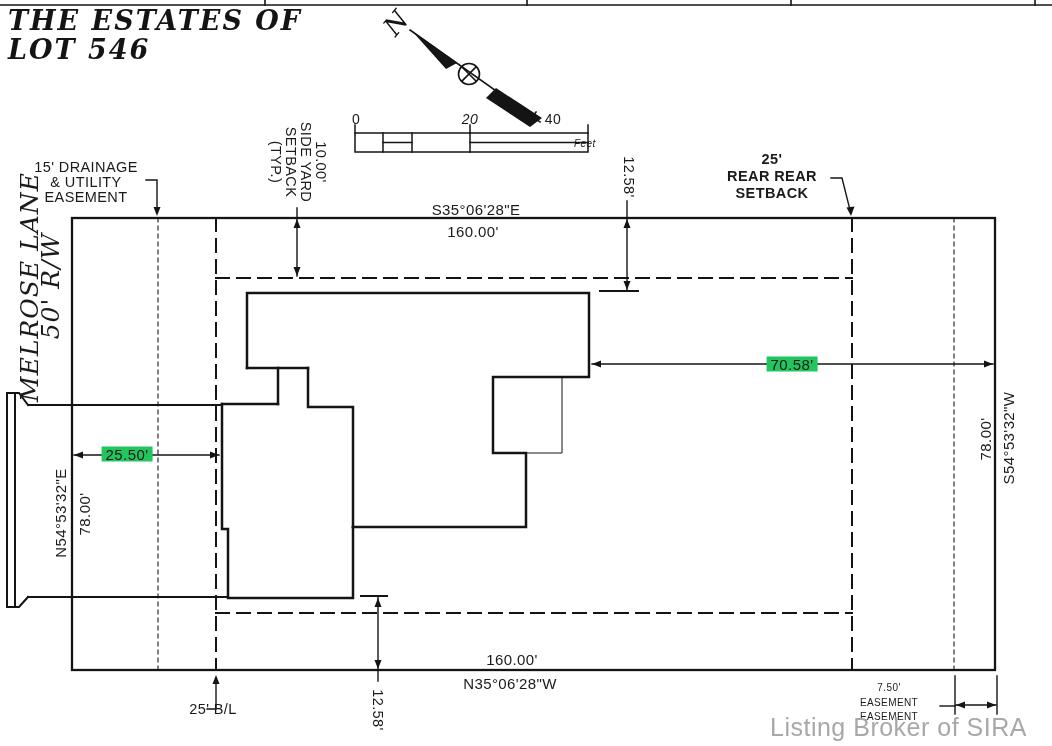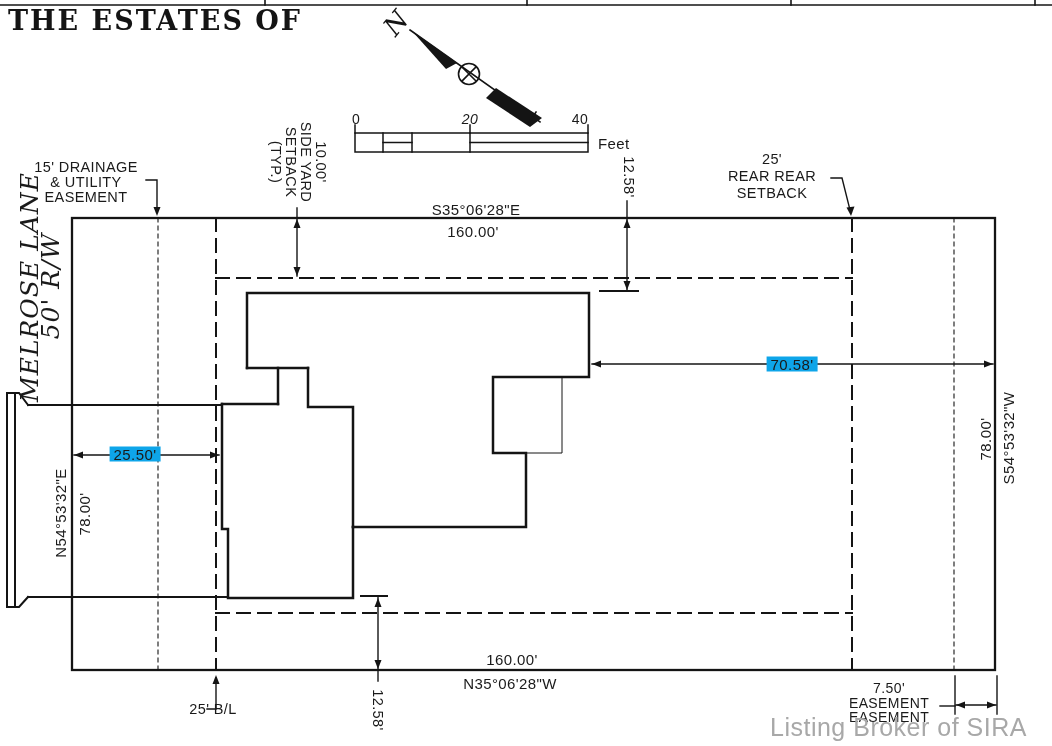--- a/index.html
+++ b/index.html
@@ -5,23 +5,23 @@
   html,body{margin:0;padding:0;background:#e8e8e8;}
   #plat{position:relative;width:1052px;height:746px;background:#ffffff;overflow:hidden;
         font-family:"Liberation Sans",sans-serif;color:#141414;}
   #plat svg{position:absolute;left:0;top:0;}
   .lbl{position:absolute;white-space:nowrap;font-size:14.5px;letter-spacing:.4px;line-height:15px;color:#1a1a1a;}
   .ctr{transform:translate(-50%,-50%);}
   .r90{transform:translate(-50%,-50%) rotate(90deg);}
   .rm90{transform:translate(-50%,-50%) rotate(-90deg);}
   .multi{white-space:nowrap;text-align:center;}
   .right{text-align:center;}
-  .dimtxt{background:#0ea5e9;padding:0 4px;}
+  .dimtxt{background:#22c55e;padding:0 4px;}
   .title{position:absolute;left:8px;top:6px;font-family:"DejaVu Serif","Liberation Serif",serif;
-         font-weight:bold;font-size:27px;line-height:29px;letter-spacing:2px;}
+         font-weight:bold;font-style:italic;font-size:27px;line-height:29px;letter-spacing:2px;}
   .street{font-family:"DejaVu Serif","Liberation Serif",serif;font-style:italic;letter-spacing:1px;}
   .watermark{position:absolute;font-size:25px;letter-spacing:.5px;}
   .northN{position:absolute;font-family:"DejaVu Serif","Liberation Serif",serif;
           font-style:italic;font-size:26px;transform:translate(-50%,-50%) rotate(-50deg);}
   .scalenum{font-size:14px;}
 </style>
 </head>
 <body>
 
 <div id="plat">
@@ -125,71 +125,72 @@
         <path d="M383,133 V152 M412,133 V152 M470,133 V152"></path>
         <path d="M383,142.5 H412"></path>
         <path d="M470,142.5 H588"></path>
         <path d="M355,125 V133 M470,125 V133 M588,125 V133"></path>
       </g>
     </g>
   </svg>
 
   <div class="title">
     <div>THE ESTATES OF</div>
+    <div>LOT 546</div>
   </div>
 
   <div class="northN" style="left:396px;top:23px;">N</div>
 
   <div class="lbl ctr scalenum" style="left:356px;top:119px;">0</div>
   <div class="lbl ctr scalenum" style="left:470px;top:119px;font-style:italic;">20</div>
-  <div class="lbl ctr scalenum" style="left:580px;top:119px;text-align:center;">40</div>
-  <div class="lbl" style="left:598px;top:136px;font-size:15px;">Feet</div>
+  <div class="lbl ctr scalenum" style="left:553px;top:119px;text-align:center;">40</div>
+  <div class="lbl" style="left:574px;top:136px;font-size:10px;font-style:italic;">Feet</div>
 
   <div class="lbl rm90 street" style="left:29px;top:287px;font-size:25px;">MELROSE LANE</div>
   <div class="lbl rm90 street" style="left:50px;top:286px;font-size:25px;">50' R/W</div>
 
   <div class="lbl multi right" style="left:30px;top:160px;width:112px;">
     <span>15' DRAINAGE</span><br>
     <span>&amp; UTILITY</span><br>
     <span>EASEMENT</span>
   </div>
 
   <div class="lbl r90 multi" style="left:298px;top:162px;">
     <span>10.00'</span><br>
     <span>SIDE YARD</span><br>
     <span>SETBACK</span><br>
     <span>(TYP.)</span>
   </div>
 
-  <div class="lbl multi right" style="left:722px;top:151px;width:100px;line-height:17px;">
+  <div class="lbl multi right" style="left:722px;top:151px;width:100px;line-height:17px;font-weight:bold;">
     <span>25'</span><br>
     <span>REAR REAR</span><br>
     <span>SETBACK</span>
   </div>
 
   <div class="lbl ctr" style="left:476px;top:209px;font-size:15px;">S35°06'28"E</div>
   <div class="lbl ctr" style="left:473px;top:231px;font-size:15px;">160.00'</div>
 
   <div class="lbl ctr" style="left:512px;top:659px;font-size:15px;">160.00'</div>
   <div class="lbl ctr" style="left:510px;top:683px;font-size:15px;">N35°06'28"W</div>
 
   <div class="lbl rm90" style="left:60px;top:513px;font-size:15px;">N54°53'32"E</div>
   <div class="lbl rm90" style="left:84px;top:514px;font-size:15px;">78.00'</div>
 
   <div class="lbl rm90" style="left:985px;top:439px;font-size:15px;">78.00'</div>
   <div class="lbl rm90" style="left:1008px;top:438px;font-size:15px;">S54°53'32"W</div>
 
   <div class="lbl r90" style="left:628px;top:177px;">12.58'</div>
-  <div class="lbl ctr dimtxt" style="left:135px;top:454px;font-size:15px;">25.50'</div>
+  <div class="lbl ctr dimtxt" style="left:127px;top:454px;font-size:15px;">25.50'</div>
   <div class="lbl ctr dimtxt" style="left:792px;top:364px;font-size:15px;">70.58'</div>
   <div class="lbl r90" style="left:377px;top:710px;">12.58'</div>
 
   <div class="lbl ctr" style="left:173px;top:709px;margin-left:40px;">25' B/L</div>
 
-  <div class="lbl multi right" style="left:840px;top:681px;width:98px;line-height:14.5px;font-size:14px;">
+  <div class="lbl multi right" style="left:840px;top:681px;width:98px;line-height:14.5px;font-size:10px;">
     <span>7.50'</span><br>
     <span>EASEMENT</span><br>
     <span>EASEMENT</span>
   </div>
 
   <div class="watermark" style="left:770px;top:713px;color:#a8a8a8;">Listing Broker of SIRA MLS©</div>
 
 </div>
 
 </body></html>

